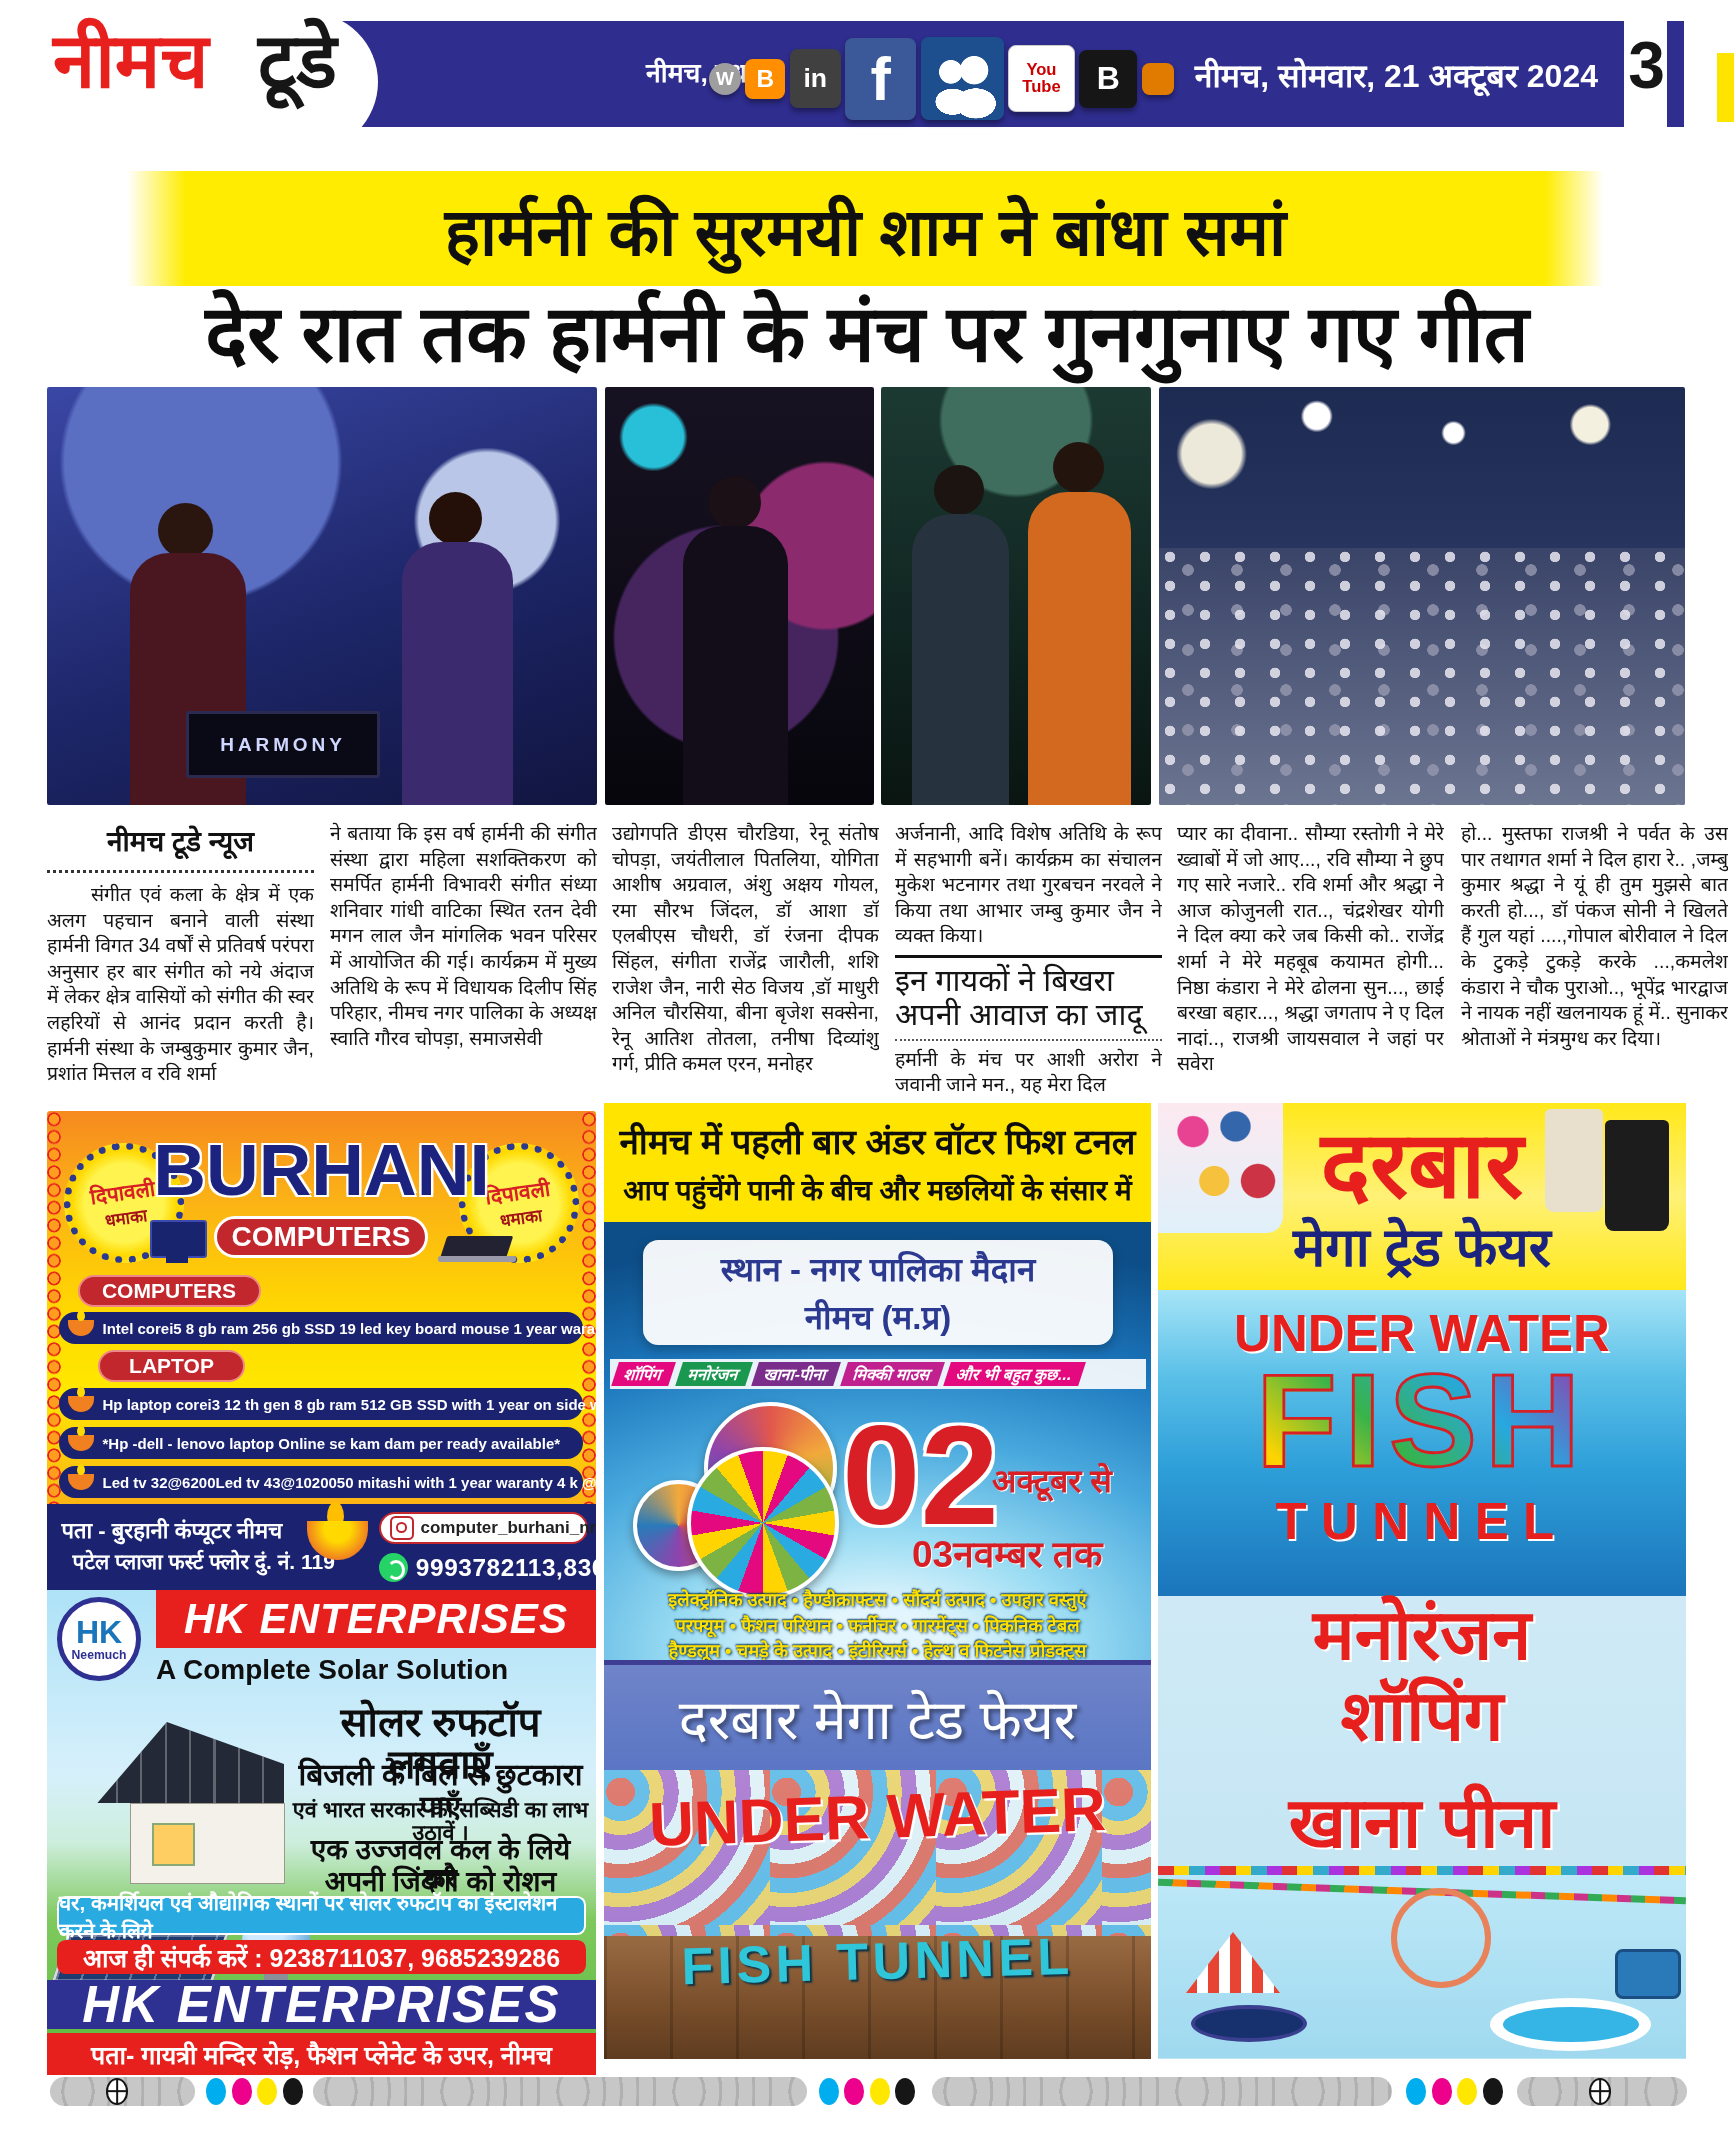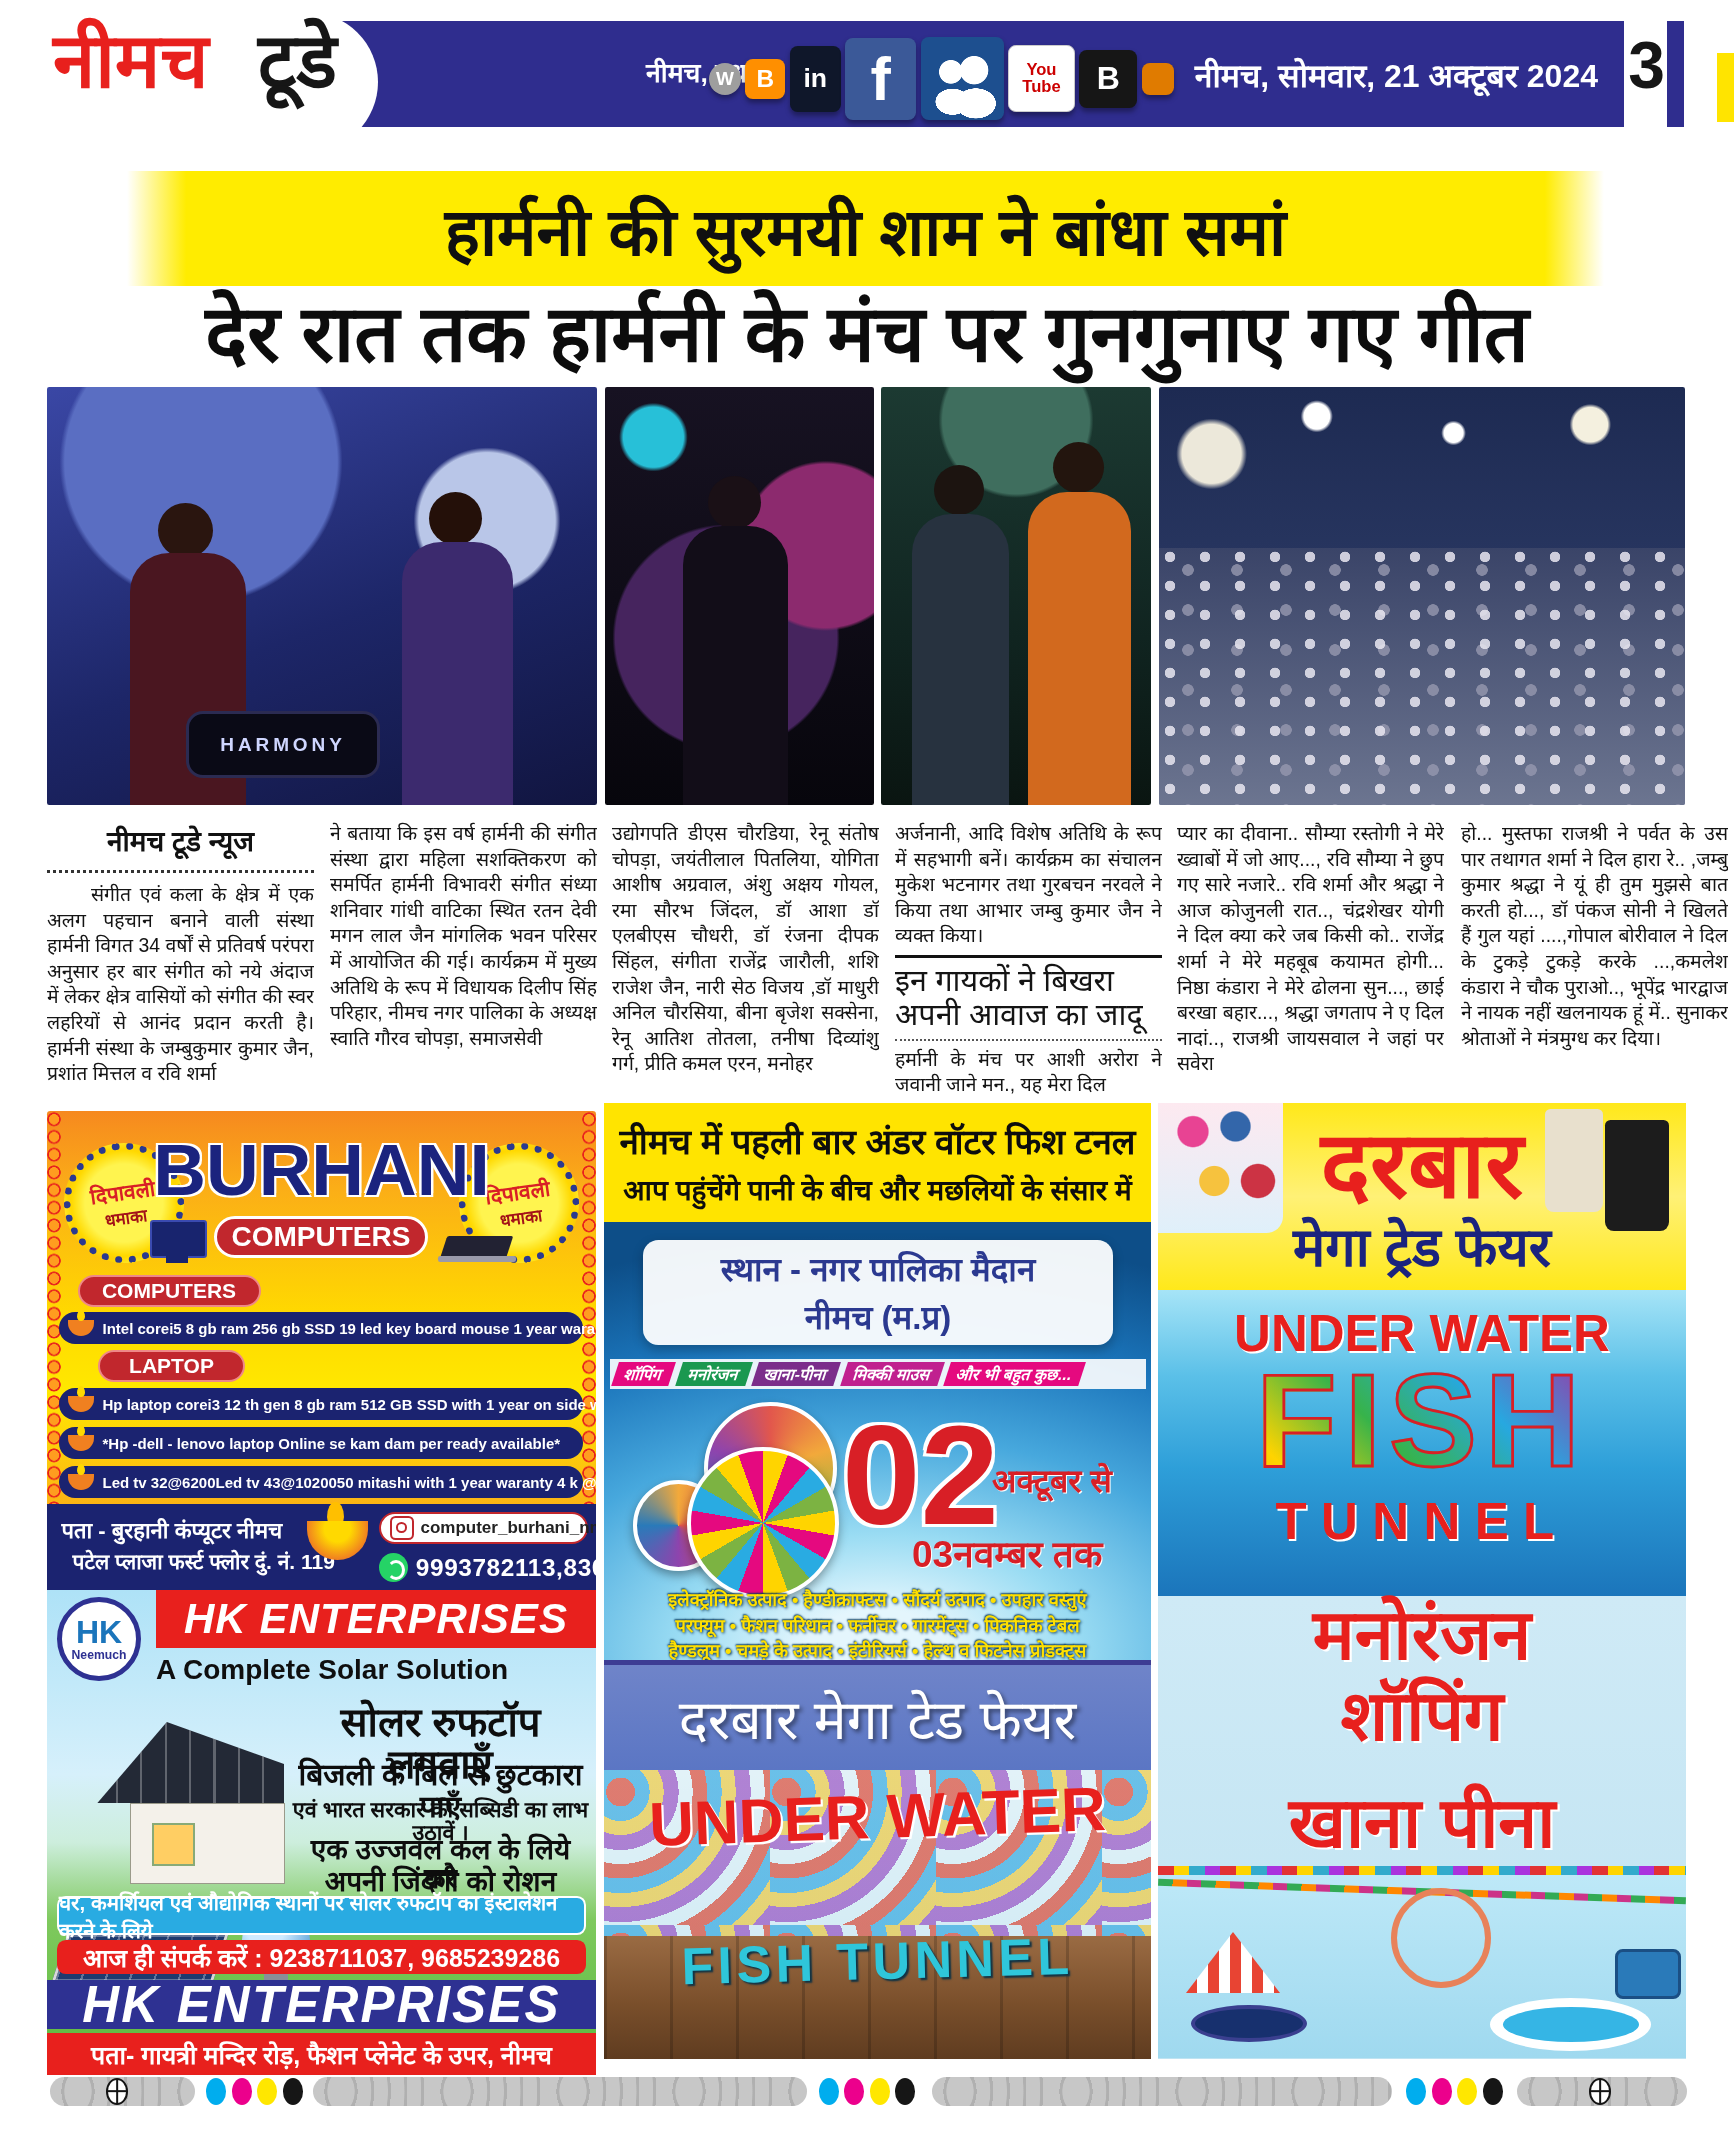--- a/index.html
+++ b/index.html
@@ -10,21 +10,21 @@
   #blue-bar{left:280px;top:21px;width:1344px;height:106px;background:#2f2d8e}
   #white-oval{left:237px;top:12.2px;width:141px;height:140px;background:#fff;border-radius:50%}
   #masthead-red{left:53px;top:23px;font-size:76px;font-weight:900;color:#e8201d;line-height:1}
   #masthead-black{left:258px;top:23px;font-size:76px;font-weight:900;color:#161616;line-height:1}
   #banner-partial{left:646px;top:54px;color:#fff;font-weight:700;font-size:26.6px;white-space:nowrap}
   #social-row{left:709px;top:34px;height:89px;display:flex;align-items:center;gap:4.4px}
   .tile{border-radius:7.8px;display:flex;align-items:center;justify-content:center;
         color:#fff;font-weight:900;box-shadow:0 3.3px 5.5px rgba(0,0,0,.35)}
   .t-wordpress{width:32px;height:32px;background:#9e9e9e;border-radius:50%;font-size:19px}
   .t-blogger{width:40px;height:40px;background:#ff8f00;font-size:24.4px}
-  .t-linkedin{width:51px;height:66px;background:#0f172a;font-size:26.6px}
+  .t-linkedin{width:51px;height:59px;background:#404040;font-size:26.6px}
   .t-facebook{width:71px;height:82px;background:#3b5998;font-size:61px}
   .t-myspace{width:83px;height:83px;background:#1d4f8f;
      background-image:radial-gradient(circle at 36% 42%,#fff 0 16%,transparent 17%),
        radial-gradient(circle at 64% 40%,#fff 0 19%,transparent 20%),
        radial-gradient(ellipse 34% 26% at 38% 78%,#fff 0 60%,transparent 61%),
        radial-gradient(ellipse 40% 30% at 66% 80%,#fff 0 60%,transparent 61%)}
   .t-youtube{width:65px;height:65px;background:#fff;color:#c00;font-size:16.6px;text-align:center;line-height:1;border:1.7px solid #ccc}
   .t-blackberry{width:58px;height:58px;background:#161616;font-size:32px}
   .t-rss{width:32px;height:32px;background:#e07b00;font-size:16.6px}
   #header-date{right:136px;top:53px;font-size:32px;font-weight:700;color:#fff;white-space:nowrap}
@@ -41,21 +41,21 @@
   #photo-1{left:47px;width:550px;background:
      radial-gradient(circle at 80% 32%, #b9c6e8 0 13%, rgba(185,198,232,0) 14%),
      radial-gradient(circle at 28% 18%, #5a6ec2 0 26%, rgba(0,0,0,0) 27%),
      linear-gradient(160deg,#3a47a5 0%,#1d2668 55%,#111540 100%)}
   .fig{position:absolute;border-radius:39px 39px 0 0}
   .head{position:absolute;border-radius:50%}
   #p1-man{left:83px;top:166px;width:116px;height:255px;background:#4a1620}
   #p1-man-head{left:111px;top:116px;width:55px;height:55px;background:#2a150f}
   #p1-woman{left:355px;top:155px;width:111px;height:266px;background:#3c2a6e}
   #p1-woman-head{left:382px;top:105px;width:53px;height:53px;background:#241009}
-  #p1-monitor{left:139px;top:324px;width:188px;height:61px;background:#0a0a16;border:3.3px solid #2b2b52;border-radius:17px;
+  #p1-monitor{left:139px;top:324px;width:188px;height:61px;background:#0a0a16;border:3.3px solid #2b2b52;border-radius:3px;
      display:flex;align-items:center;justify-content:center;color:#cfd6ff;font-size:19px;font-weight:700;letter-spacing:3.9px}
   #photo-2{left:605px;width:269px;background:
      radial-gradient(circle at 18% 12%, #27c0d8 0 7%, rgba(0,0,0,0) 8%),
      radial-gradient(circle at 82% 38%, #8c2a6e 0 24%, rgba(0,0,0,0) 25%),
      radial-gradient(circle at 45% 60%, #46245e 0 38%, rgba(0,0,0,0) 39%),
      linear-gradient(180deg,#171222,#07060c)}
   #p2-singer{left:78px;top:139px;width:105px;height:280px;background:#120d18}
   #p2-singer-head{left:103px;top:89px;width:53px;height:53px;background:#1a1016}
   #photo-3{left:881px;width:270px;background:
      radial-gradient(circle at 50% 8%, #3f6e5e 0 18%, rgba(0,0,0,0) 19%),

